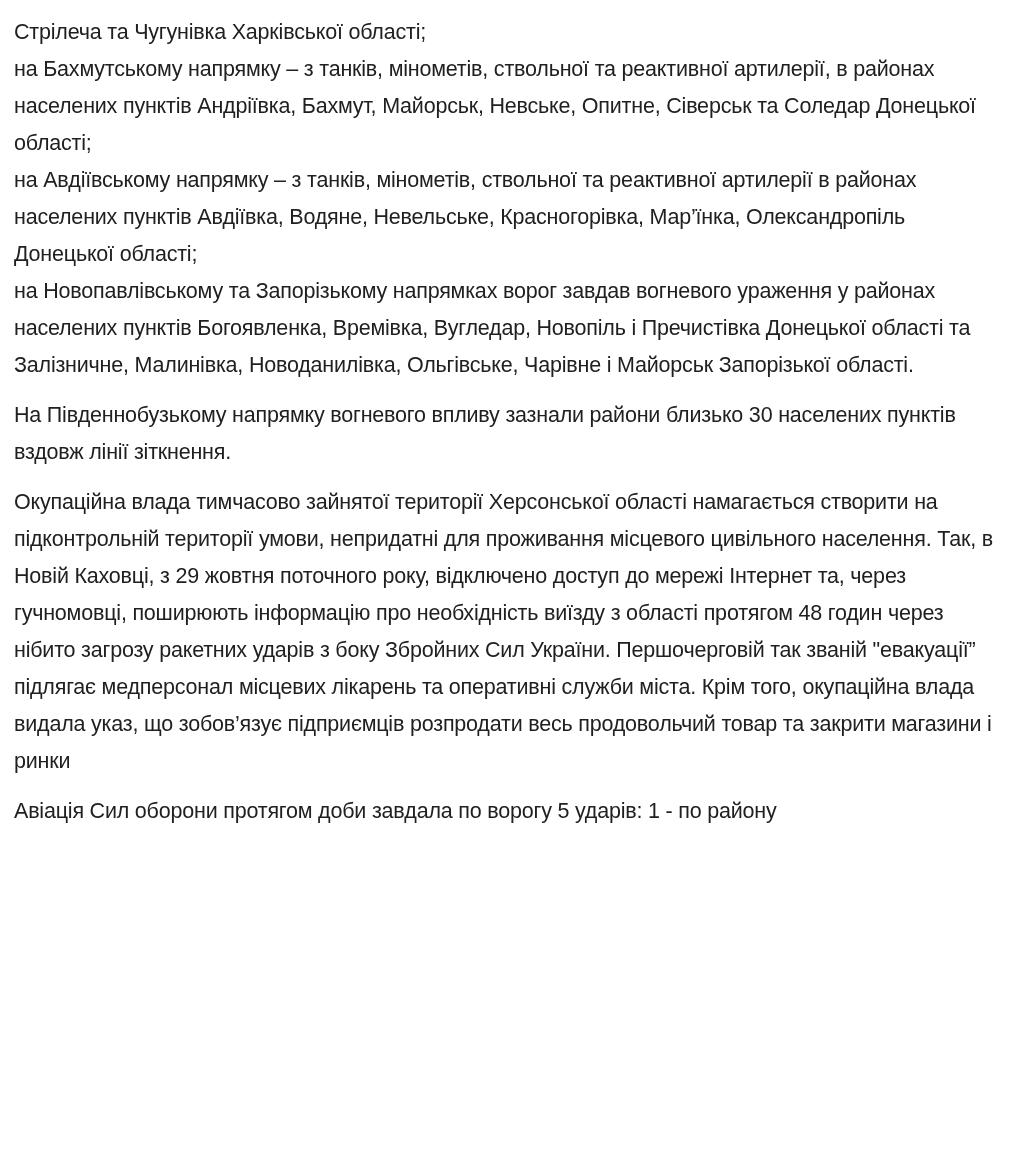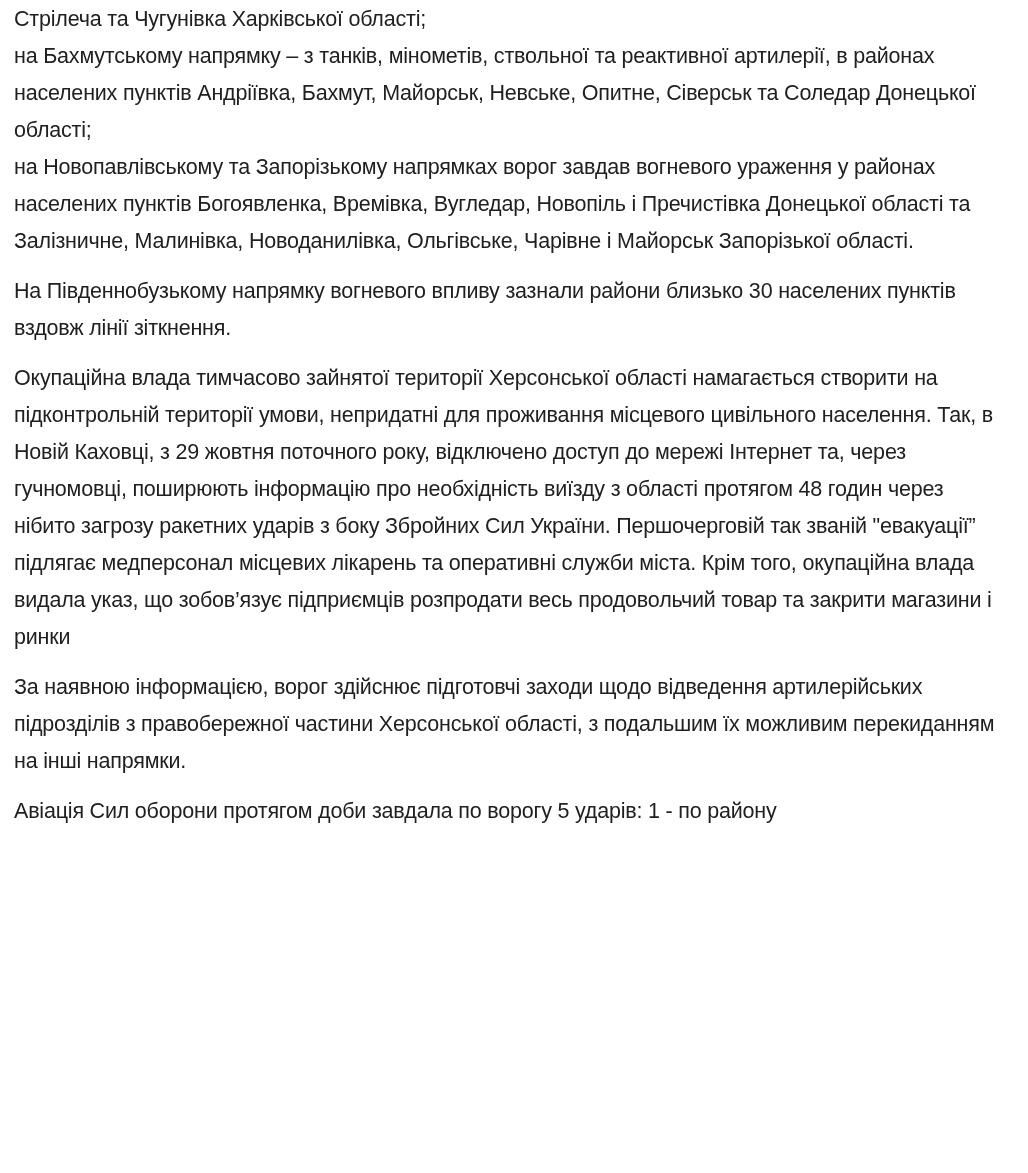--- a/index.html
+++ b/index.html
@@ -18,47 +18,45 @@
       width: 1028px;
       padding: 1px 18px 0 14px;
       font-family: "Liberation Sans", "DejaVu Sans", sans-serif;
       font-size: 21.5px;
       line-height: 37px;
       letter-spacing: -0.2px;
       color: #202020;
       -webkit-font-smoothing: antialiased;
     }
     .para {
-      margin: 0 0 13px 0;
+      margin: 13px 0 13px 0;
     }
     .pline {
       margin: 0;
       padding: 0;
     }
   </style>
 </head>
 <body>
 
 <div class="doc">
 
   <div class="para">
     <div class="pline">Стрілеча та Чугунівка Харківської області;</div>
     <div class="pline">на Бахмутському напрямку – з танків, мінометів, ствольної та реактивної артилерії, в районах населених пунктів Андріївка, Бахмут, Майорськ, Невське, Опитне, Сіверськ та Соледар Донецької області;</div>
+    <div class="pline">на Авдіївському напрямку – з танків, мінометів, ствольної та реактивної артилерії в районах населених пунктів Авдіївка, Водяне, Невельське, Красногорівка, Мар’їнка, Олександропіль Донецької області;</div>
     <div class="pline">на Новопавлівському та Запорізькому напрямках ворог завдав вогневого ураження у районах населених пунктів Богоявленка, Времівка, Вугледар, Новопіль і Пречистівка Донецької області та Залізничне, Малинівка, Новоданилівка, Ольгівське, Чарівне і Майорськ Запорізької області.</div>
   </div>
 
   <div class="para">
     <div class="pline">На Південнобузькому напрямку вогневого впливу зазнали райони близько 30 населених пунктів вздовж лінії зіткнення.</div>
   </div>
 
   <div class="para">
     <div class="pline">Окупаційна влада тимчасово зайнятої території Херсонської області намагається створити на підконтрольній території умови, непридатні для проживання місцевого цивільного населення. Так, в Новій Каховці, з 29 жовтня поточного року, відключено доступ до мережі Інтернет та, через гучномовці, поширюють інформацію про необхідність виїзду з області протягом 48 годин через нібито загрозу ракетних ударів з боку Збройних Сил України. Першочерговій так званій "евакуації” підлягає медперсонал місцевих лікарень та оперативні служби міста. Крім того, окупаційна влада видала указ, що зобов’язує підприємців розпродати весь продовольчий товар та закрити магазини і ринки</div>
   </div>
 
-  <div class="para">
-    <div class="pline">За наявною інформацією, ворог здійснює підготовчі заходи щодо відведення артилерійських підрозділів з правобережної частини Херсонської області, з подальшим їх можливим перекиданням на інші напрямки.</div>
-  </div>
 
   <div class="para">
     <div class="pline">Авіація Сил оборони протягом доби завдала по ворогу 5 ударів: 1 - по району</div>
   </div>
 
 </div>
 
 </body></html>

